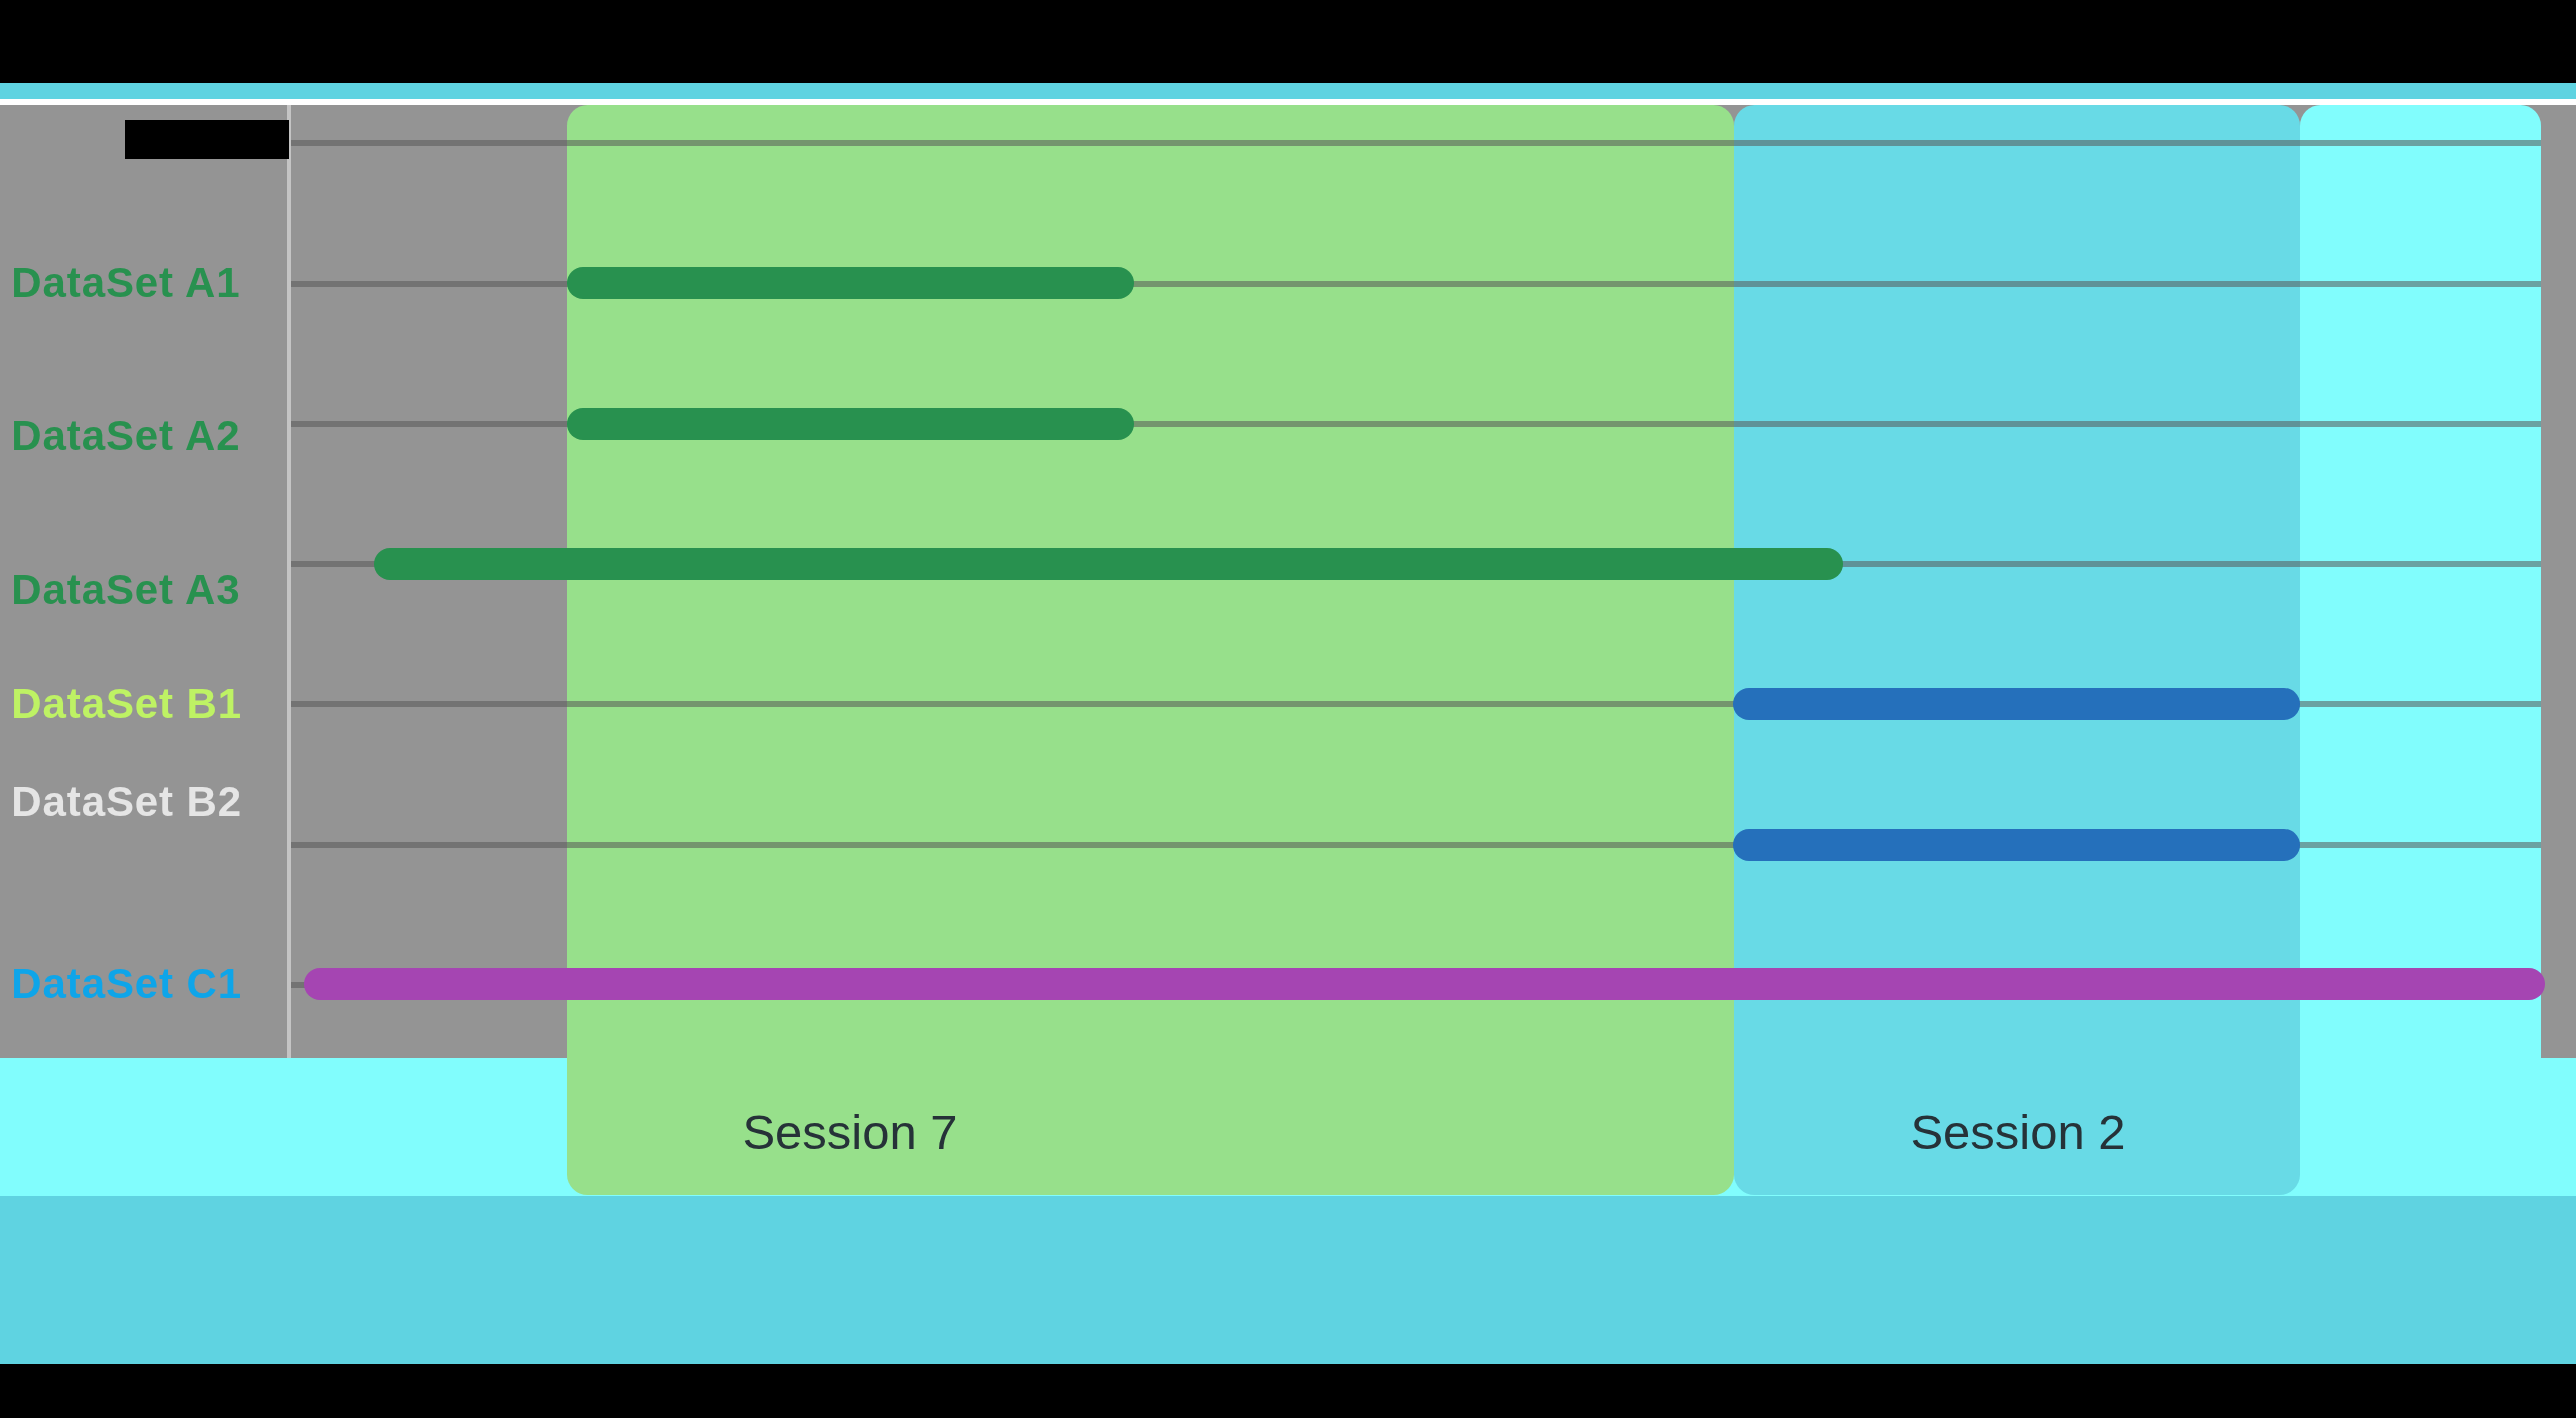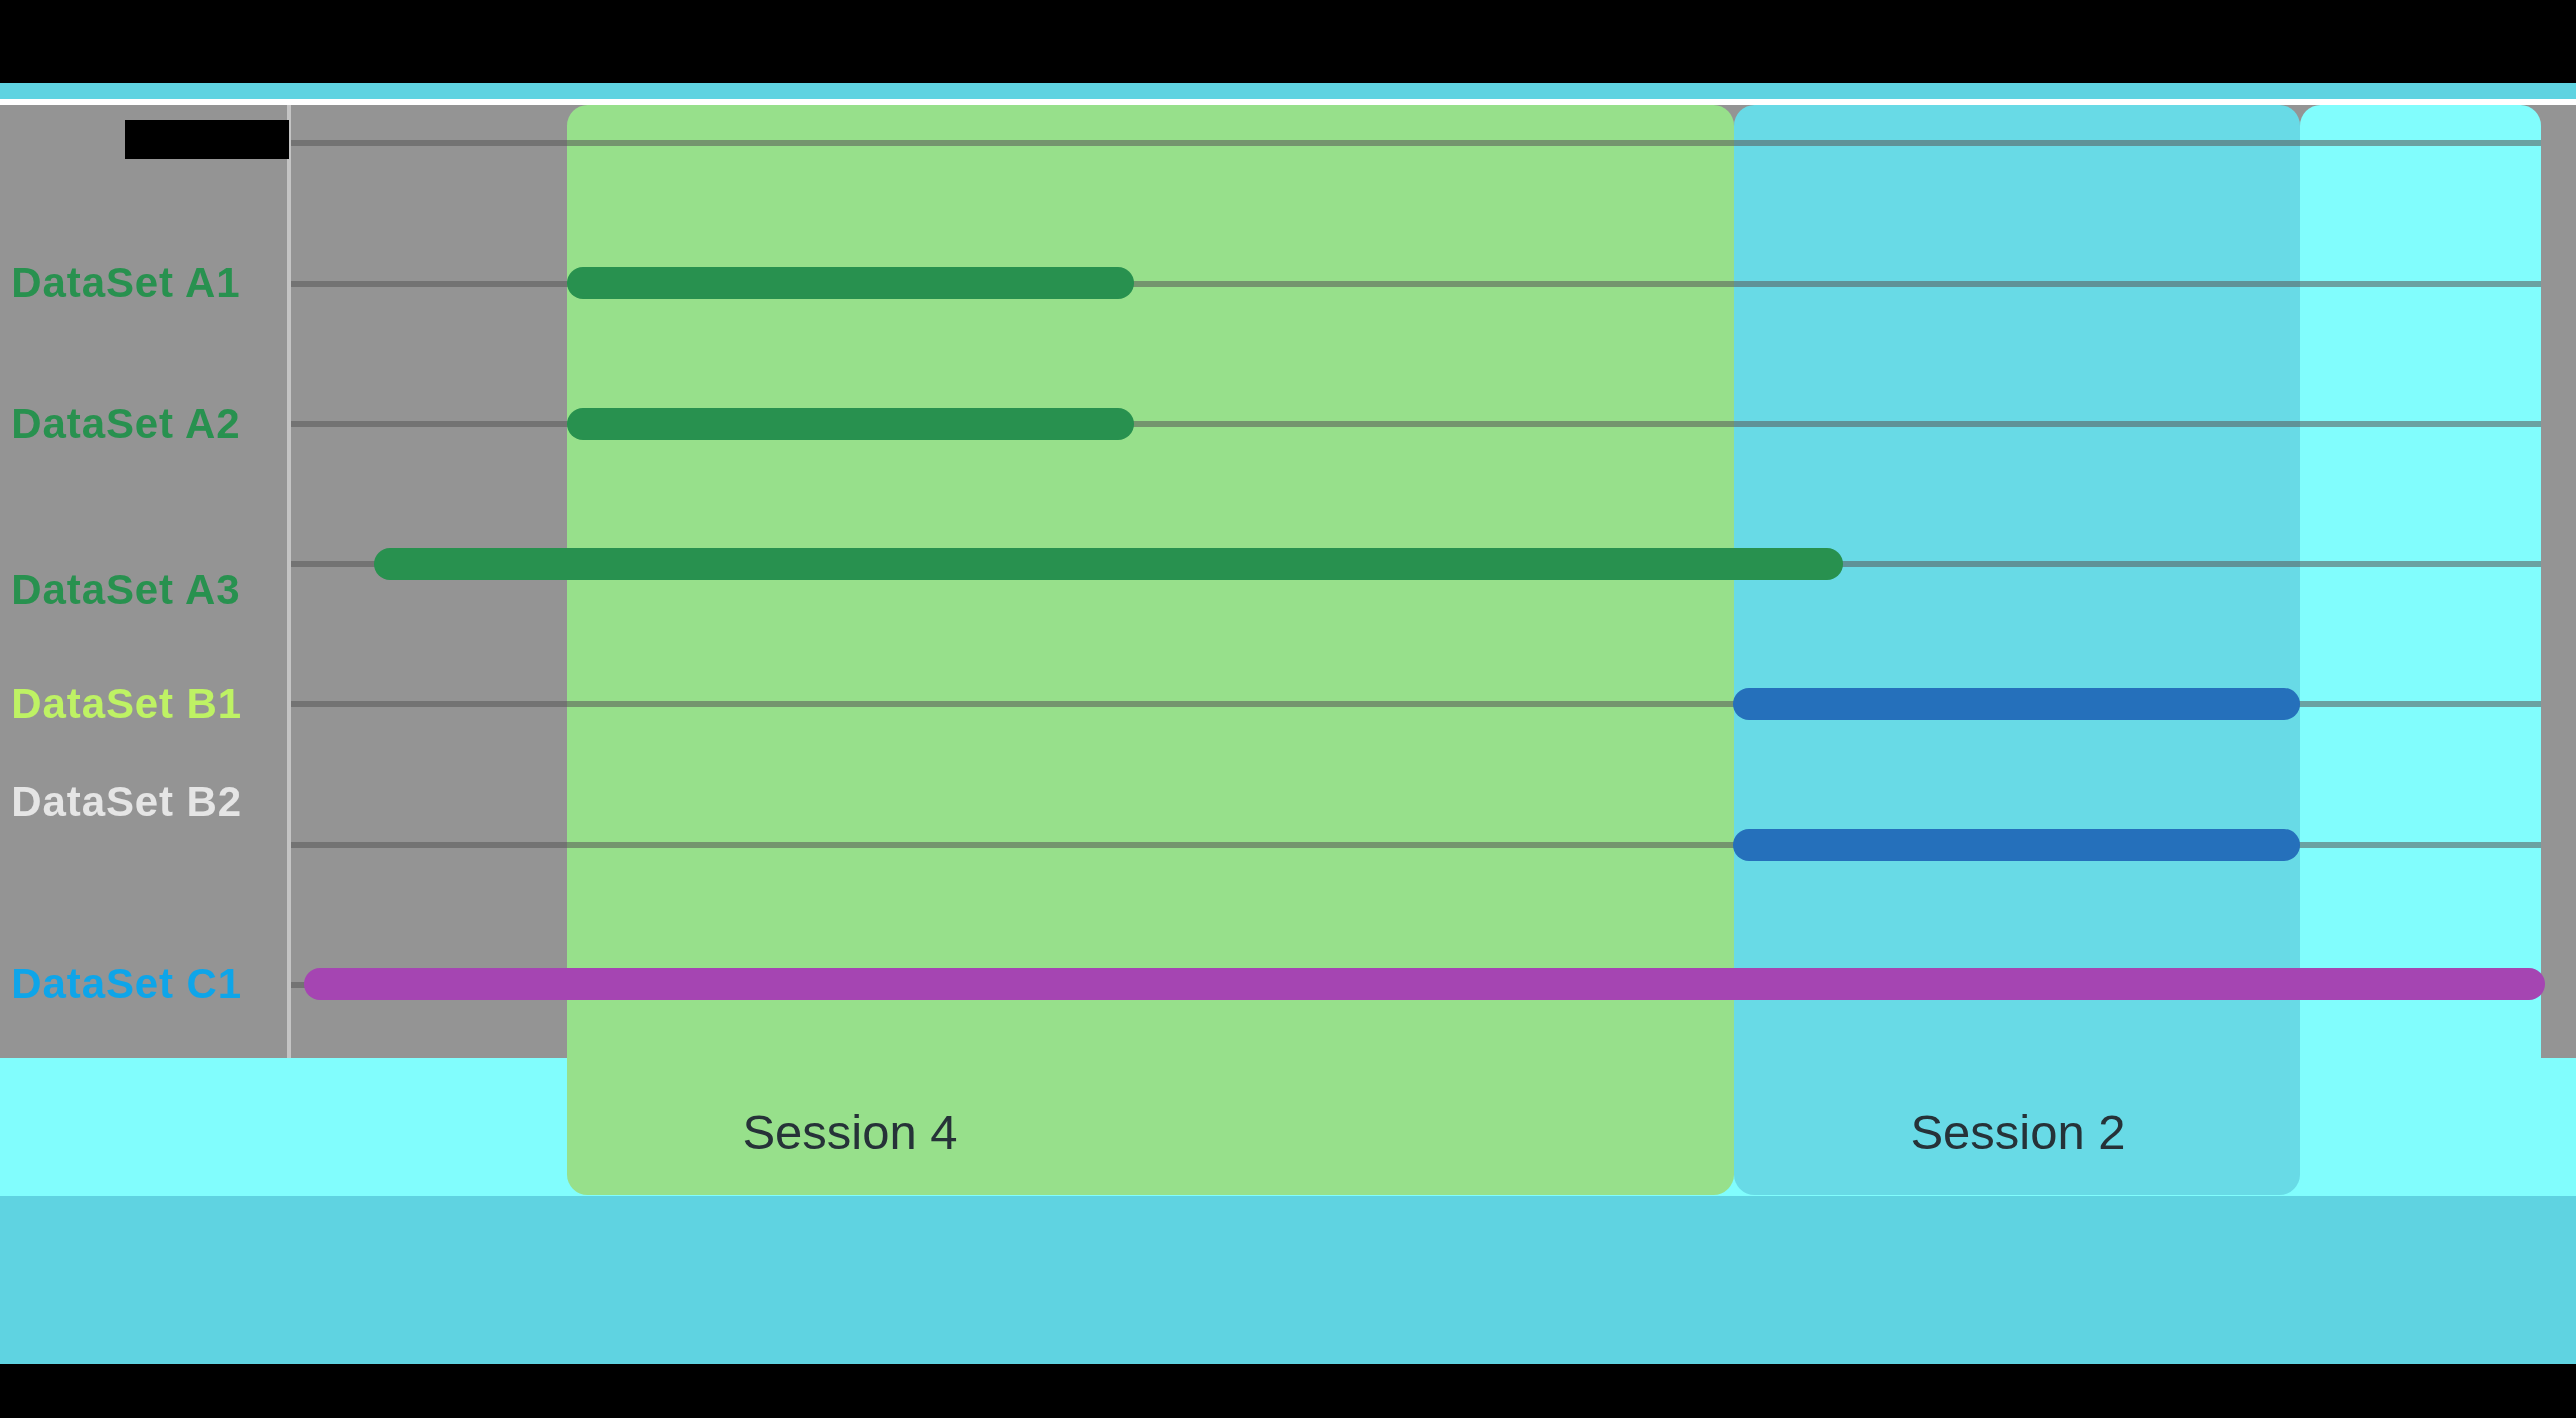--- a/index.html
+++ b/index.html
@@ -58,36 +58,36 @@
       <div class="abs gridline" style="top: 140px;"></div>
       <div class="abs gridline" style="top: 281px;"></div>
       <div class="abs gridline" style="top: 421px;"></div>
       <div class="abs gridline" style="top: 561px;"></div>
       <div class="abs gridline" style="top: 701px;"></div>
       <div class="abs gridline" style="top: 842px;"></div>
       <div class="abs gridline" style="top: 982px;"></div>
     </div>
   <div class="abs" id="row-labels">
       <div class="abs row-label" style="top: 256px; color: rgb(40, 145, 79);">DataSet A1</div>
-      <div class="abs row-label" style="top: 397px; color: rgb(40, 145, 79);">DataSet A2</div>
+      <div class="abs row-label" style="top: 409px; color: rgb(40, 145, 79);">DataSet A2</div>
       <div class="abs row-label" style="top: 563px; color: rgb(40, 145, 79);">DataSet A3</div>
       <div class="abs row-label" style="top: 677px; color: #bef264; text-align: center;">DataSet B1</div>
       <div class="abs row-label" style="top: 775px; color: #e5e5e5;">DataSet B2</div>
       <div class="abs row-label" style="top: 957px; color: #0ea5e9;">DataSet C1</div>
     </div>
   <div class="abs" id="bars">
       <div class="abs bar" style="left: 567px; width: 567px; top: 267px; background: rgb(40, 145, 79);"></div>
       <div class="abs bar" style="left: 567px; width: 567px; top: 408px; background: rgb(40, 145, 79);"></div>
       <div class="abs bar" style="left: 374px; width: 1469px; top: 548px; background: rgb(40, 145, 79);"></div>
       <div class="abs bar" style="left: 1733px; width: 567px; top: 688px; background: rgb(37, 112, 187);"></div>
       <div class="abs bar" style="left: 1733px; width: 567px; top: 829px; background: rgb(37, 112, 187);"></div>
       <div class="abs bar" style="left: 304px; width: 2241px; top: 968px; background: rgb(165, 69, 178);"></div>
     </div>
   <div class="abs" id="session-labels">
-      <div class="abs session-label" style="left: 653px;">Session 4</div>
+      <div class="abs session-label" style="left: 653px;">Session 7</div>
       <div class="abs session-label" style="left: 1821px;">Session 2</div>
     </div>
 
   <div class="abs" id="task-header">
     <span>T</span>
   </div>
 
   <div class="abs" id="bottom-black-band">
     <div id="legend">
         <div class="abs legend-label" style="left: 1395px;"></div>

